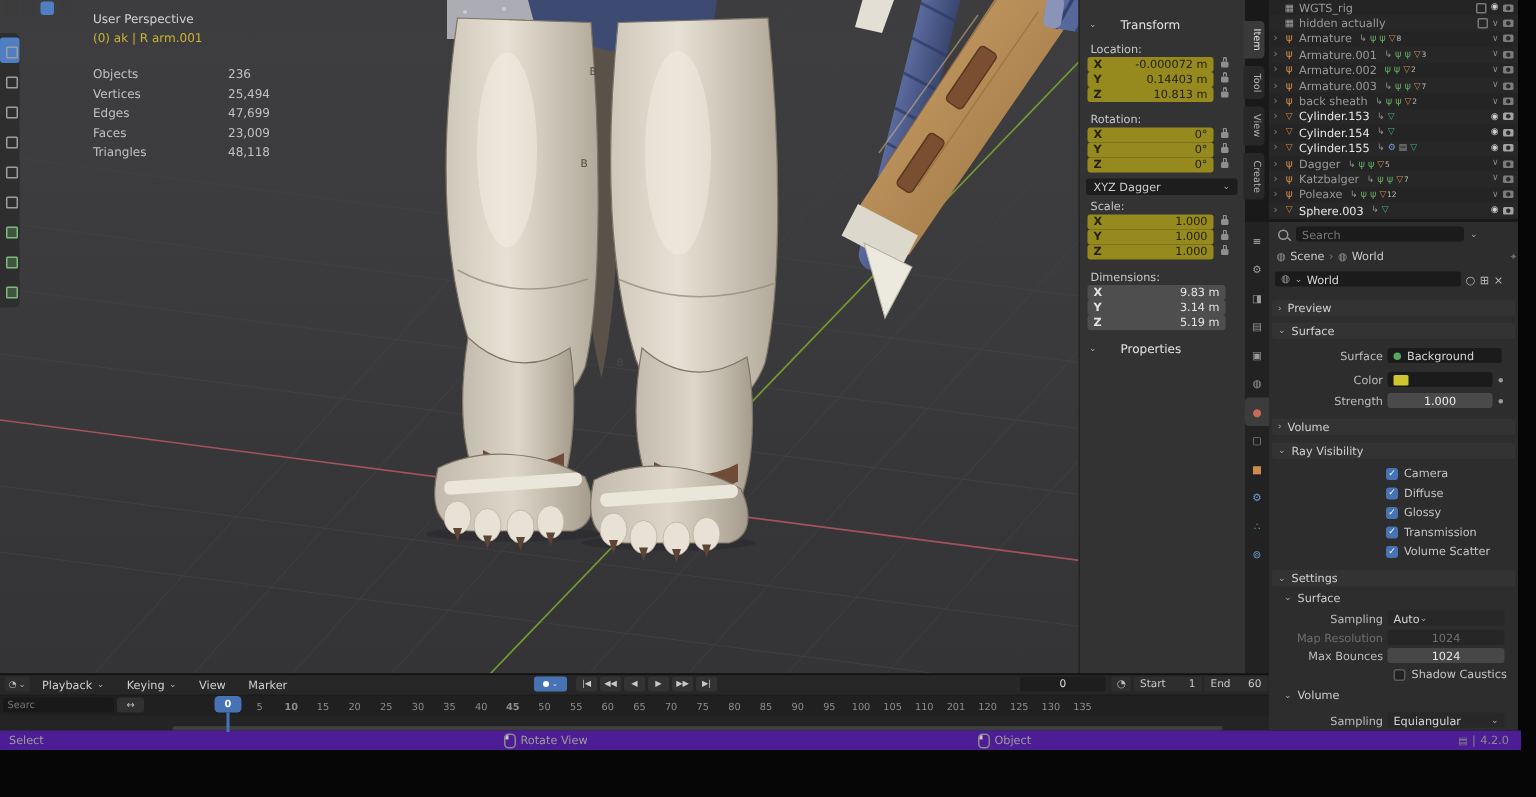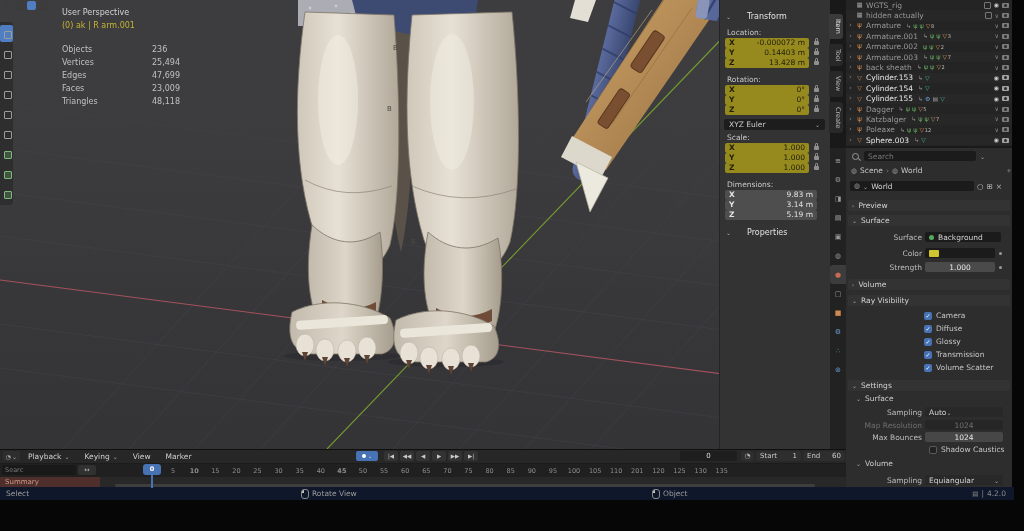--- a/index.html
+++ b/index.html
@@ -133,21 +133,21 @@
        color:#bbb;font-size:6.5px;text-align:center;line-height:10px;}
   #playhead{position:absolute;left:143px;top:14px;width:18px;height:11px;background:#4772b3;border-radius:3px;
        color:#fff;font-size:6.5px;font-weight:bold;text-align:center;line-height:11px;z-index:3;}
   #playhead-stem{position:absolute;left:151px;top:25px;width:2px;height:13px;background:#4772b3;z-index:2;}
   #summary-row{position:absolute;left:0;top:27px;width:846px;height:11px;background:#282828;}
   #summary-label{position:absolute;left:0;top:0;width:100px;height:11px;background:#4e2f2b;color:#d09а8a;
        font-size:7px;line-height:11px;padding-left:5px;box-sizing:border-box;}
   #tl-scroll{position:absolute;left:115px;top:34px;width:700px;height:3px;background:#3e3e3e;border-radius:2px;}
 
   
-  #statusbar{left:0;top:487px;width:1014px;height:13px;background:#0f172a;font-size:7.5px;color:#9d9d9d;}
+  #statusbar{left:0;top:487px;width:1014px;height:13px;background:#4c1d95;font-size:7.5px;color:#9d9d9d;}
   .sb{position:absolute;top:0;height:13px;display:flex;align-items:center;gap:3px;}
   .mouse{display:inline-block;width:6px;height:8px;border:1px solid #8a8a8a;border-radius:3px;position:relative;}
   .mouse::before{content:"";position:absolute;left:0;top:0;width:2px;height:3px;background:#c5c5c5;border-radius:2px 0 0 0;}
 </style>
 </head>
 <body>
 
 <div id="app">
 
   <div id="viewport" class="abs">
@@ -366,21 +366,21 @@
         <div class="axrow" style="position: relative;">
           <div class="axfield yellow">
             <span class="ax">Y</span>
             <span class="axval">0.14403 m</span>
           </div>
           <span class="lock"></span>
         </div>
         <div class="axrow" style="position: relative;">
           <div class="axfield yellow">
             <span class="ax">Z</span>
-            <span class="axval">13.428 m</span>
+            <span class="axval">10.813 m</span>
           </div>
           <span class="lock"></span>
         </div>
       </div>
     <div class="np np-label" style="top:75px">Rotation:</div>
     <div id="rot-rows" class="np" style="top:85px">
         <div class="axrow" style="position: relative;">
           <div class="axfield yellow">
             <span class="ax">X</span>
             <span class="axval">0°</span>
@@ -396,21 +396,21 @@
         </div>
         <div class="axrow" style="position: relative;">
           <div class="axfield yellow">
             <span class="ax">Z</span>
             <span class="axval">0°</span>
           </div>
           <span class="lock"></span>
         </div>
       </div>
     <div id="rotmode" class="abs" style="position:absolute">
-      <span>XYZ Euler</span>
+      <span>XYZ Dagger</span>
       <span class="caret">⌄</span>
     </div>
     <div class="np np-label" style="top:133px">Scale:</div>
     <div id="scale-rows" class="np" style="top:143px">
         <div class="axrow" style="position: relative;">
           <div class="axfield yellow">
             <span class="ax">X</span>
             <span class="axval">1.000</span>
           </div>
           <span class="lock"></span>
@@ -874,31 +874,28 @@
         <span class="tick" style="left: 637.3px;">201</span>
         <span class="tick" style="left: 658.4px;">120</span>
         <span class="tick" style="left: 679.5px;">125</span>
         <span class="tick" style="left: 700.6px;">130</span>
         <span class="tick" style="left: 721.7px;">135</span>
       </div>
     <div id="tl-search">Searc</div>
     <div id="tl-filter">↔</div>
     <div id="playhead">0</div>
     <div id="playhead-stem"></div>
-    <div id="summary-row">
-      <div id="summary-label" style="color:#d09a8a">Summary</div>
-    </div>
     <div id="tl-scroll"></div>
   </div>
 
   <div id="statusbar" class="abs">
     <div class="sb" style="left:6px">
       <span>Select</span>
     </div>
-    <div class="sb" style="left:301px">
+    <div class="sb" style="left:336px">
       <span class="mouse"></span>
       <span>Rotate View</span>
     </div>
     <div class="sb" style="left:652px">
       <span class="mouse"></span>
       <span>Object</span>
     </div>
     <div class="sb" style="right:8px;color:#8a8a8a">
       <span style="font-size:6.5px">▤</span>
       <span>|</span>

